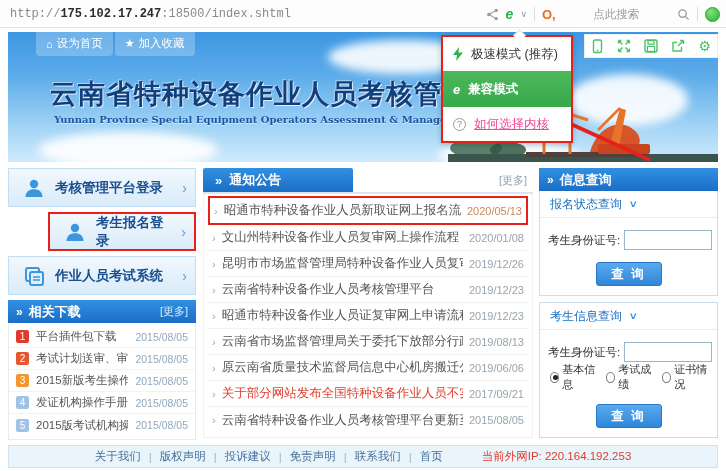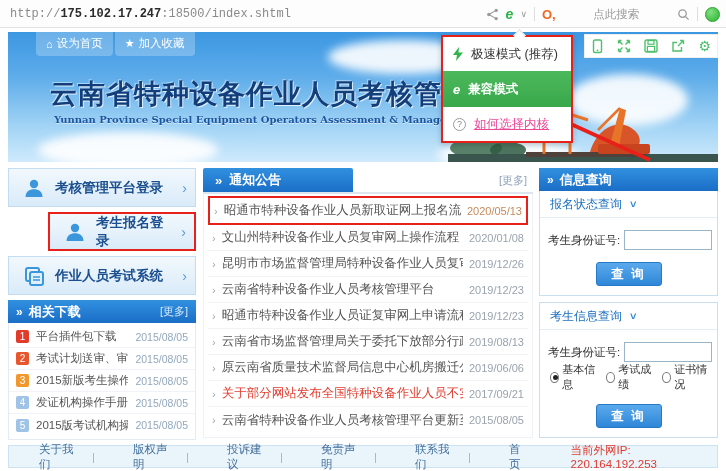--- a/index.html
+++ b/index.html
@@ -123,21 +123,21 @@
   .radios { display:flex; align-items:center; gap:9px; margin-top:0; padding-left:2px; }
   .radio-item { display:flex; align-items:center; gap:3px; font-size:11px; color:#333; cursor:pointer; }
   .rdot { width:11px; height:11px; border:1px solid #777; border-radius:50%; position:relative; background:#fff; }
   .rdot.on::after { content:""; position:absolute; left:2px; top:2px; width:5px; height:5px;
     border-radius:50%; background:#222; }
 
   
   #footer { position:absolute; left:0; top:413px; width:710px; height:23px; background:#eaf4fb;
     border:1px solid #cde2f2; display:flex; align-items:center; justify-content:center;
     gap:8px; font-size:11.5px; }
-  #footer a { color:#46719c; text-decoration:none; cursor:pointer;margin-left:30px; }
+  #footer a { color:#46719c; text-decoration:none; cursor:pointer; }
   #footer .sep { color:#9db7cc; }
   #footer .ip { color:#e03c2e; margin-left:31px; }
 
   svg { overflow:visible; }
 </style>
 </head>
 <body>
 
 <div id="browser-bar">
   <div id="url"><span>http://</span><b>175.102.17.247</b><span>:18500/index.shtml</span></div>

